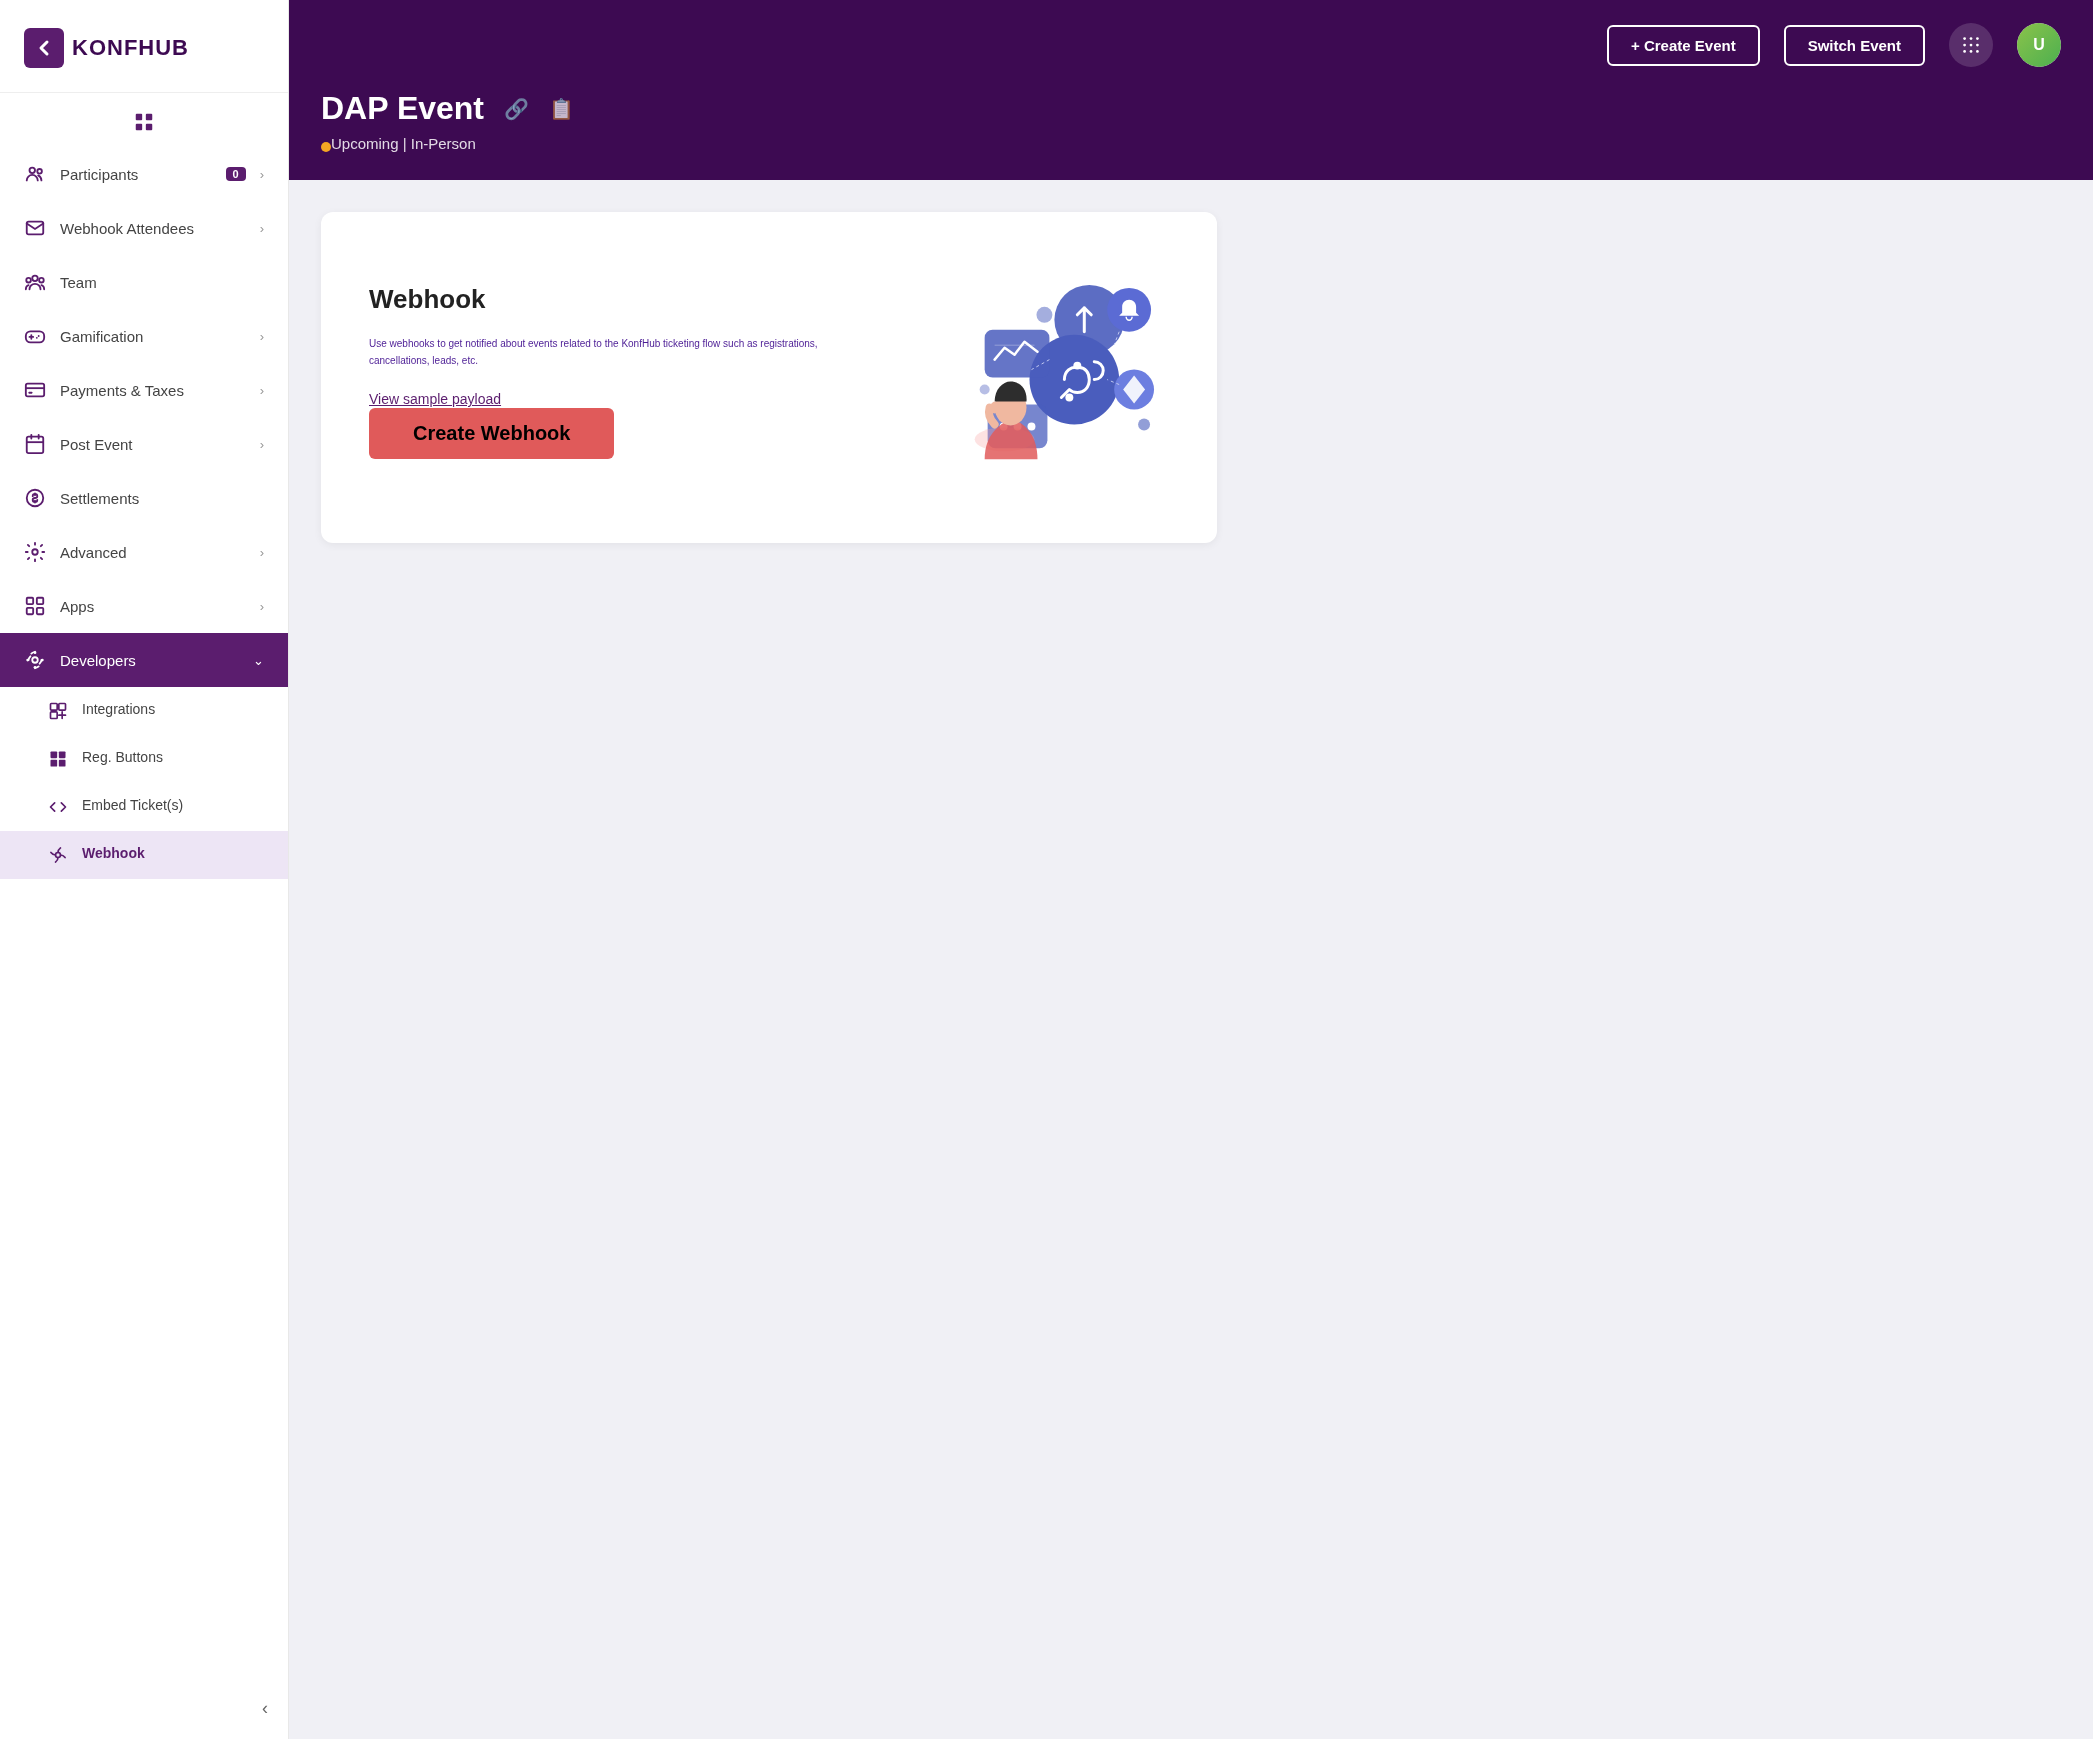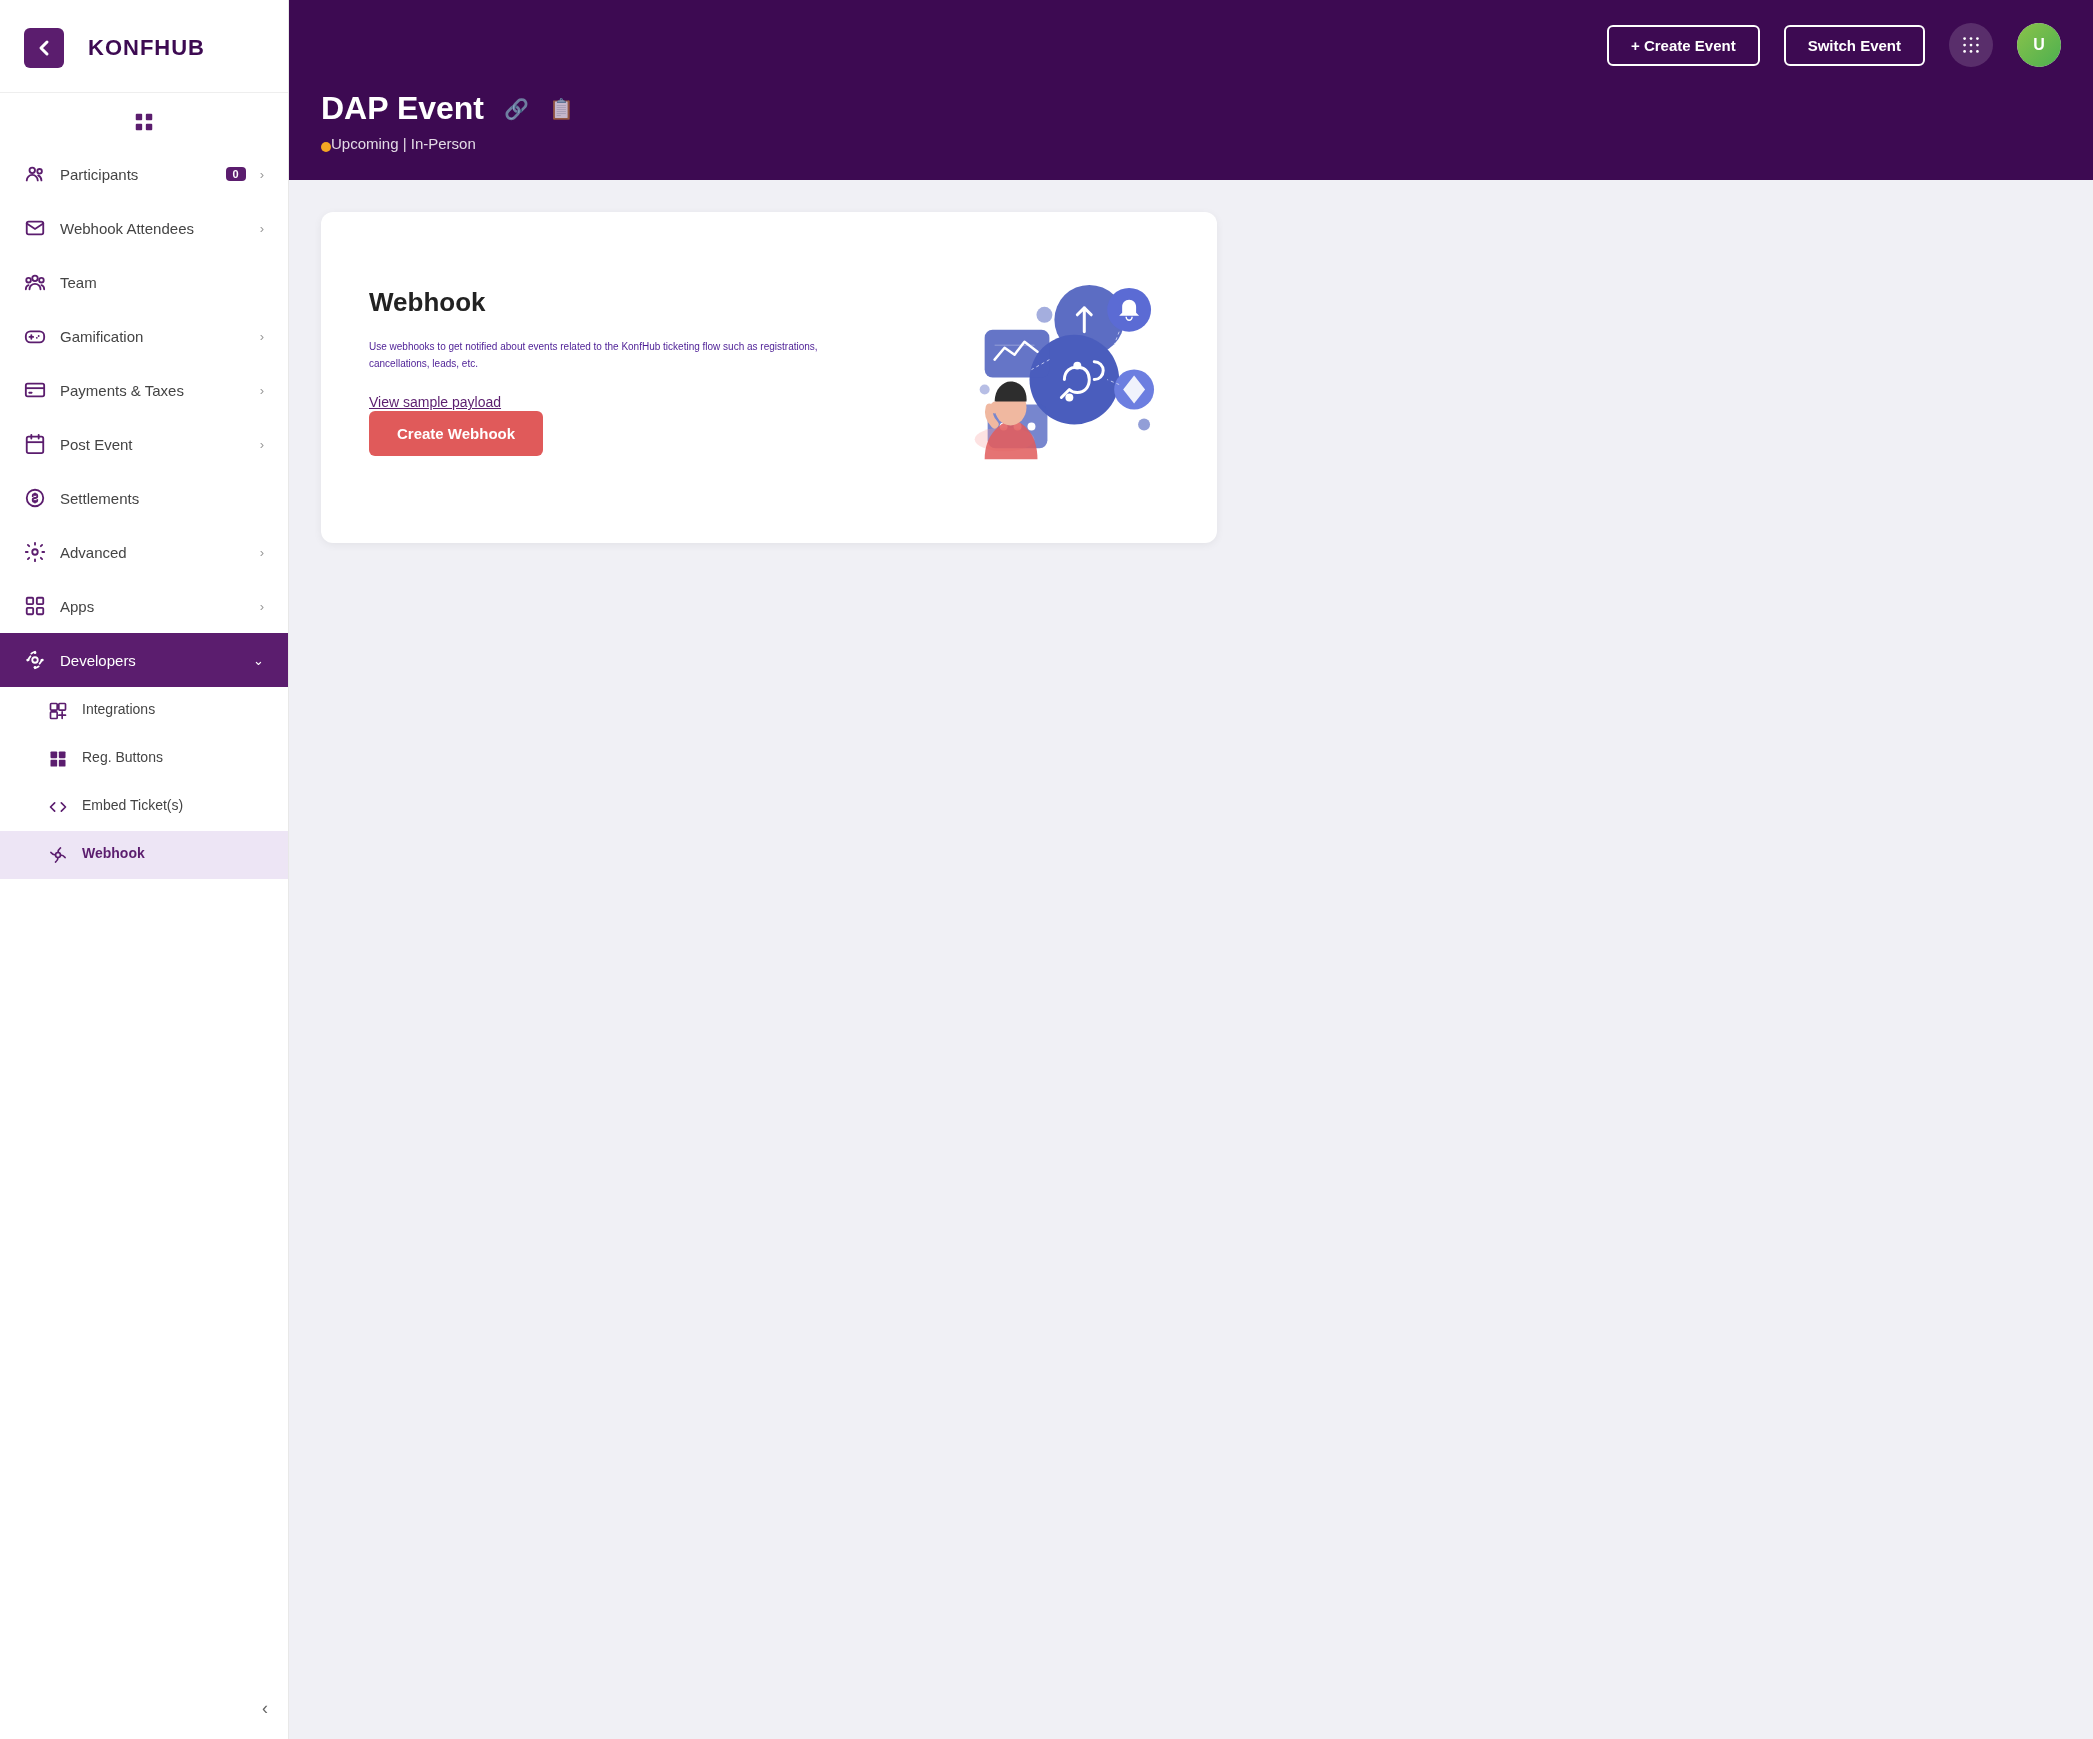--- a/index.html
+++ b/index.html
@@ -14,21 +14,21 @@
       flex-direction: column;
       height: 100vh;
       overflow-y: auto;
       border-right: 1px solid #e8e8e8;
       position: relative;
     }
     .sidebar-logo {
       padding: 28px 24px 20px;
       display: flex;
       align-items: center;
-      gap: 24px;
+      gap: 8px;
     }
     .logo-icon {
       width: 40px; height: 40px;
       background: #5b1d6e;
       border-radius: 6px;
       display: flex; align-items: center; justify-content: center;
     }
     .logo-icon svg { width: 24px; height: 24px; }
     .logo-text {
       font-size: 22px; font-weight: 800; color: #3d0a52; letter-spacing: 1px;
@@ -139,22 +139,22 @@
       background: #fff; border-radius: 12px; padding: 48px 48px 60px;
       display: flex; align-items: center; gap: 60px;
       max-width: 896px;
       box-shadow: 0 2px 8px rgba(0,0,0,0.06);
     }
     .webhook-info { flex: 1; }
     .webhook-title { font-size: 26px; font-weight: 800; color: #222; margin-bottom: 20px; }
     .webhook-desc { font-size: 10px; color: #4c1d95; line-height: 1.7; margin-bottom: 21px; }
     .webhook-link { color: #5b1d6e; font-size: 14px; text-decoration: underline; cursor: pointer; display: inline-block; }
     .btn-create-webhook {
-      background: #e05a5a; color: #ffffff; border: none; border-radius: 6px;
-      padding: 14px 28px; font-size: 15px; font-weight: 700; cursor: pointer;
+      background: #e05a5a; color: #000000; border: none; border-radius: 6px;
+      padding: 14px 44px; font-size: 20px; font-weight: 700; cursor: pointer;
     }
     .webhook-illustration { width: 279px; flex-shrink: 0; }
   </style>
 </head>
 <body>
 
 <div class="sidebar">
   <div class="sidebar-logo">
     <div class="logo-icon">
       <svg viewBox="0 0 24 24" fill="none" xmlns="http://www.w3.org/2000/svg">

